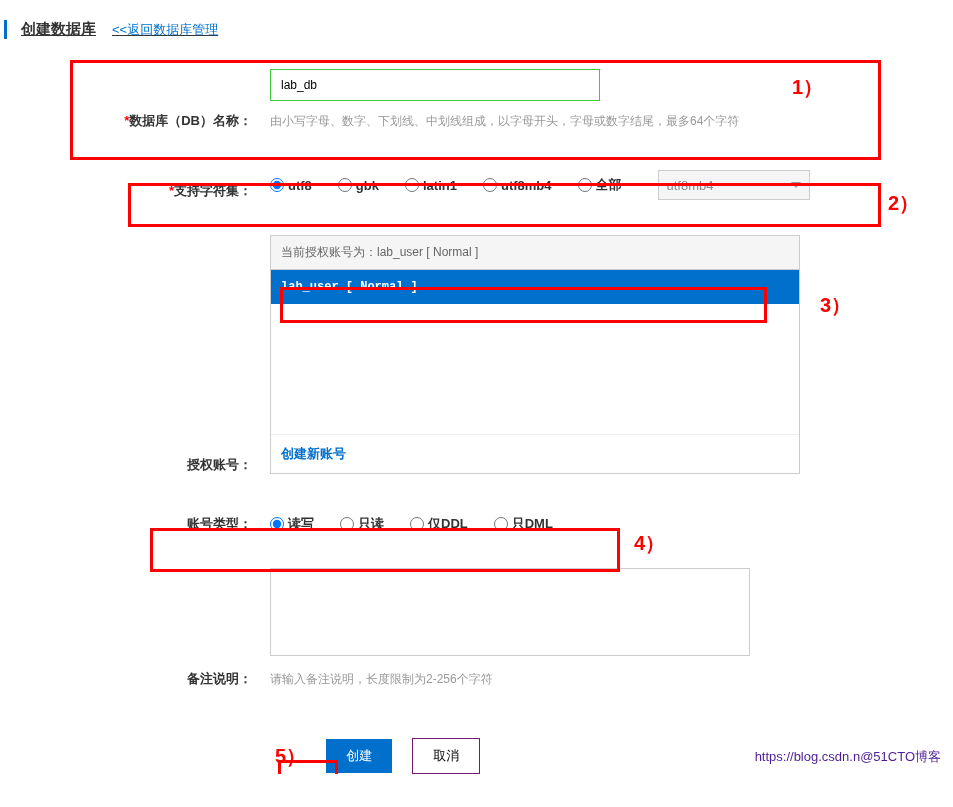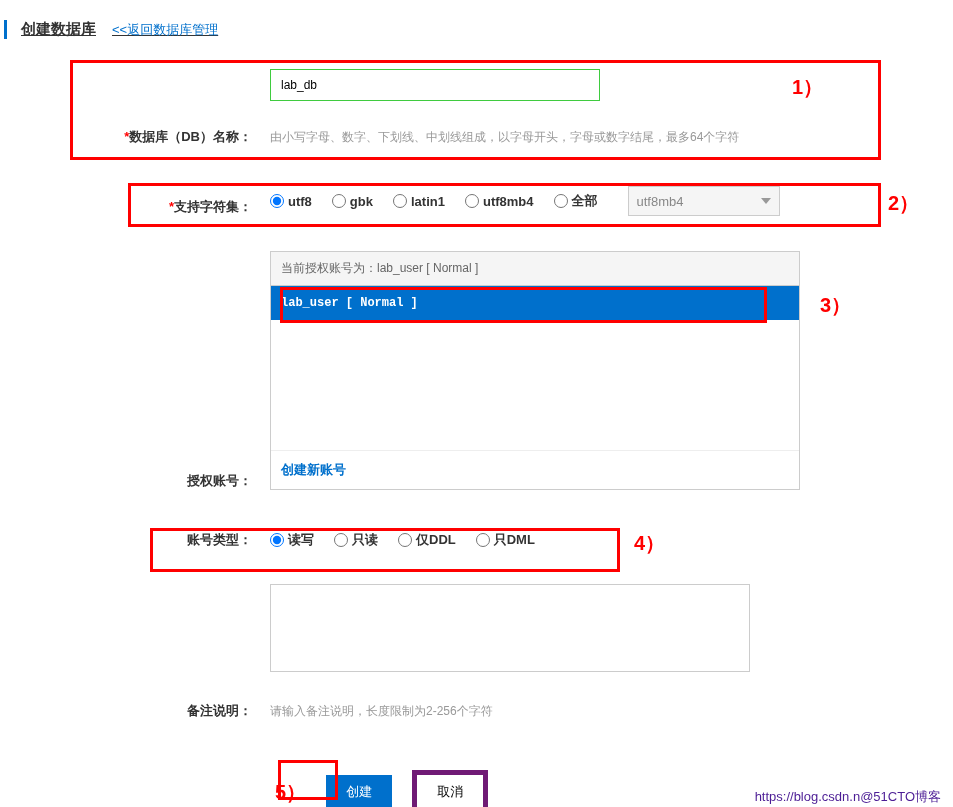--- a/index.html
+++ b/index.html
@@ -43,23 +43,23 @@
     .field-col { flex: 1; }
     
     .text-input {
       width: 330px;
       height: 32px;
       border: 1px solid #3fcb3f;
       padding: 0 10px;
       font-size: 12px;
       outline: none;
     }
-    .hint { color: #999; font-size: 12px; margin-top: 28px; }
-    
-    .radio-group { display: flex; align-items: center; flex-wrap: wrap; gap: 20px; padding-top: 5px; }
+    .hint { color: #999; font-size: 12px; margin-top: 12px; }
+    
+    .radio-group { display: flex; align-items: center; flex-wrap: wrap; gap: 26px; padding-top: 5px; }
     .radio-item { display: flex; align-items: center; gap: 4px; font-size: 13px; font-weight: 600; }
     .radio-item input { width: 14px; height: 14px; }
     
     .select-box {
       width: 152px;
       height: 30px;
       border: 1px solid #ccc;
       background: #f5f5f5;
       display: inline-flex;
       align-items: center;
@@ -120,21 +120,21 @@
     .btn-primary {
       background: #0070cc;
       color: #fff;
       border: none;
       padding: 8px 20px;
       font-size: 13px;
       cursor: pointer;
     }
     .btn-secondary {
       background: #fff;
-      border: 5px solid #701a75;
+      border: 1px solid #701a75;
       padding: 8px 20px;
       font-size: 13px;
       cursor: pointer;
     }
     
     .red-box {
       position: absolute;
       border: 3px solid #ff0000;
       pointer-events: none;
     }

